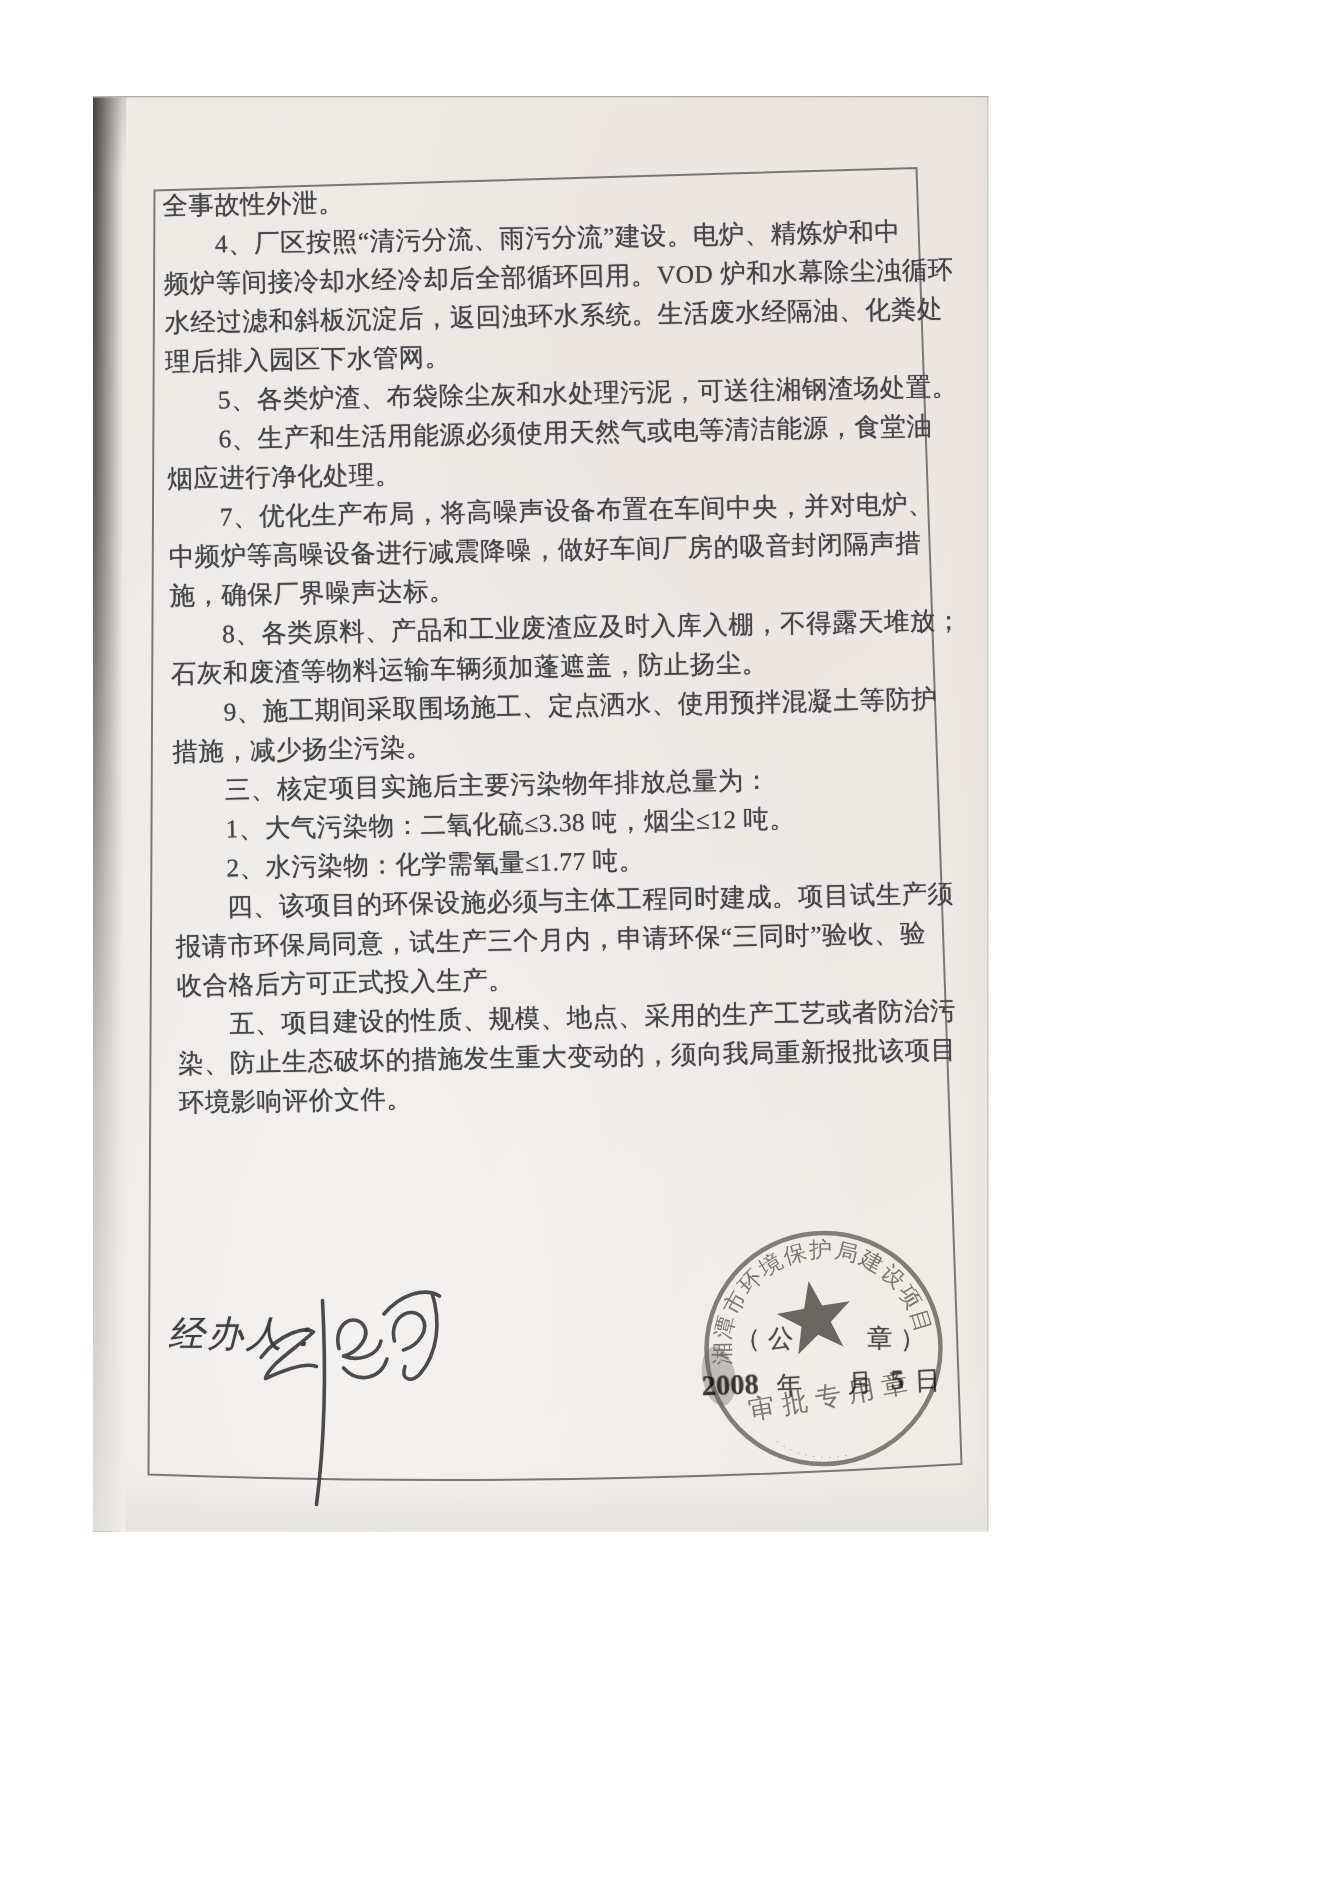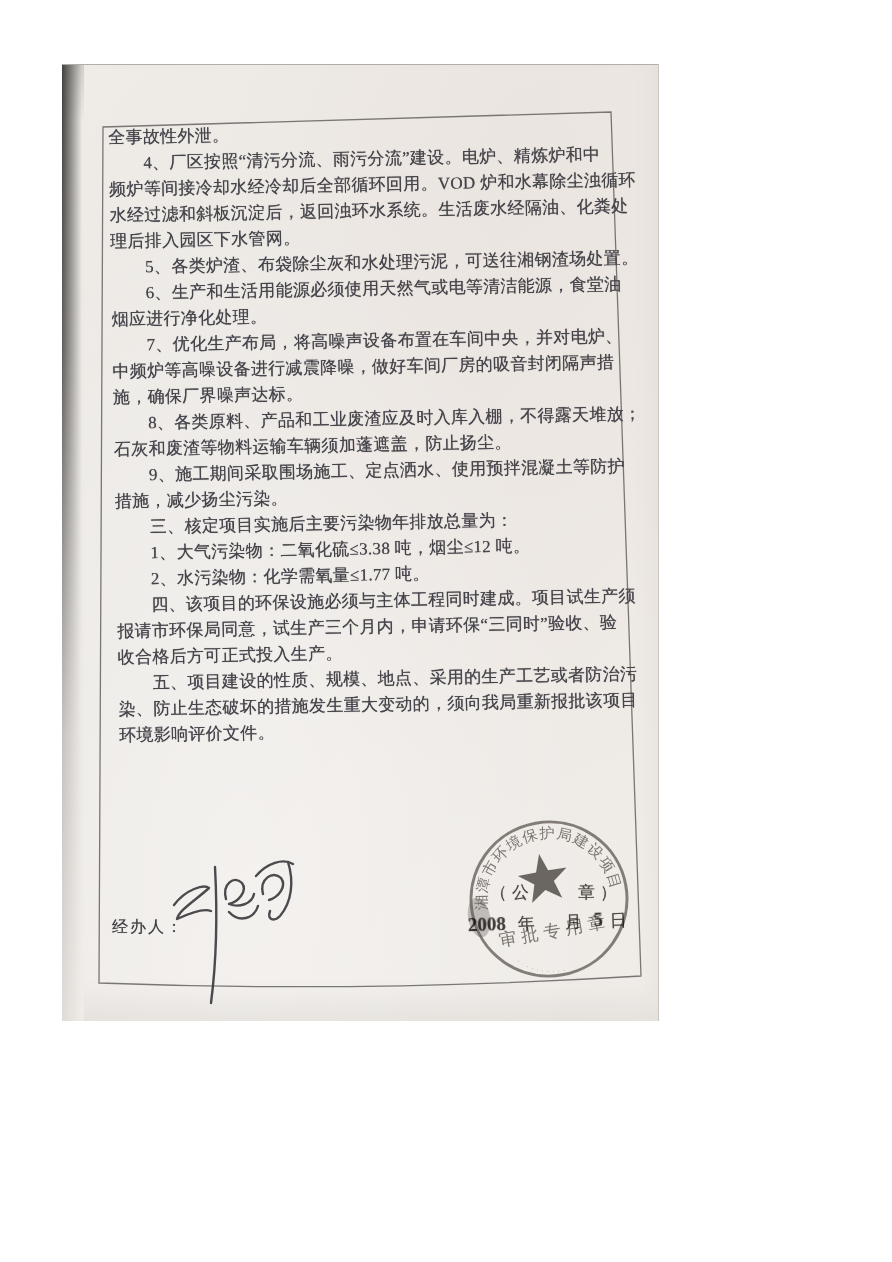--- a/index.html
+++ b/index.html
@@ -32,22 +32,22 @@
   
   .text-block{
     position:absolute;left:46px;top:60px;width:520px;
     transform:rotate(-1.05deg);transform-origin:0 0;
     color:#45444a;font-size:17px;line-height:26px;letter-spacing:.3px;
     text-shadow:0 0 .7px rgba(64,62,68,.75);
   }
   .line{white-space:nowrap;height:26px;}
   
   .handler-label{
-    position:absolute;left:50px;top:852px;font-size:16px;letter-spacing:2px;
-    color:#403f44;text-shadow:0 0 .7px rgba(64,62,68,.7);
+    position:absolute;left:50px;top:808px;font-size:24px;letter-spacing:2px;
+    color:#403f44;text-shadow:0 0 .7px rgba(64,62,68,.7);font-style:italic;
   }
   .signature-svg{position:absolute;left:104px;top:788px;width:150px;height:156px;}
   .seal-area-print{
     position:absolute;color:#504d4a;mix-blend-mode:multiply;
     text-shadow:0 0 .8px rgba(80,77,74,.6);
   }
   .seal-placeholder{left:428px;top:816px;font-size:17px;letter-spacing:5px;}
   .date-row{left:0;top:853px;width:596px;height:26px;transform:rotate(-2deg);font-size:17px;}
   .date-row span{position:absolute;top:0;}
   .d-2008{left:406px;font-weight:bold;font-size:19px;color:#443f3d;filter:blur(.3px);}

